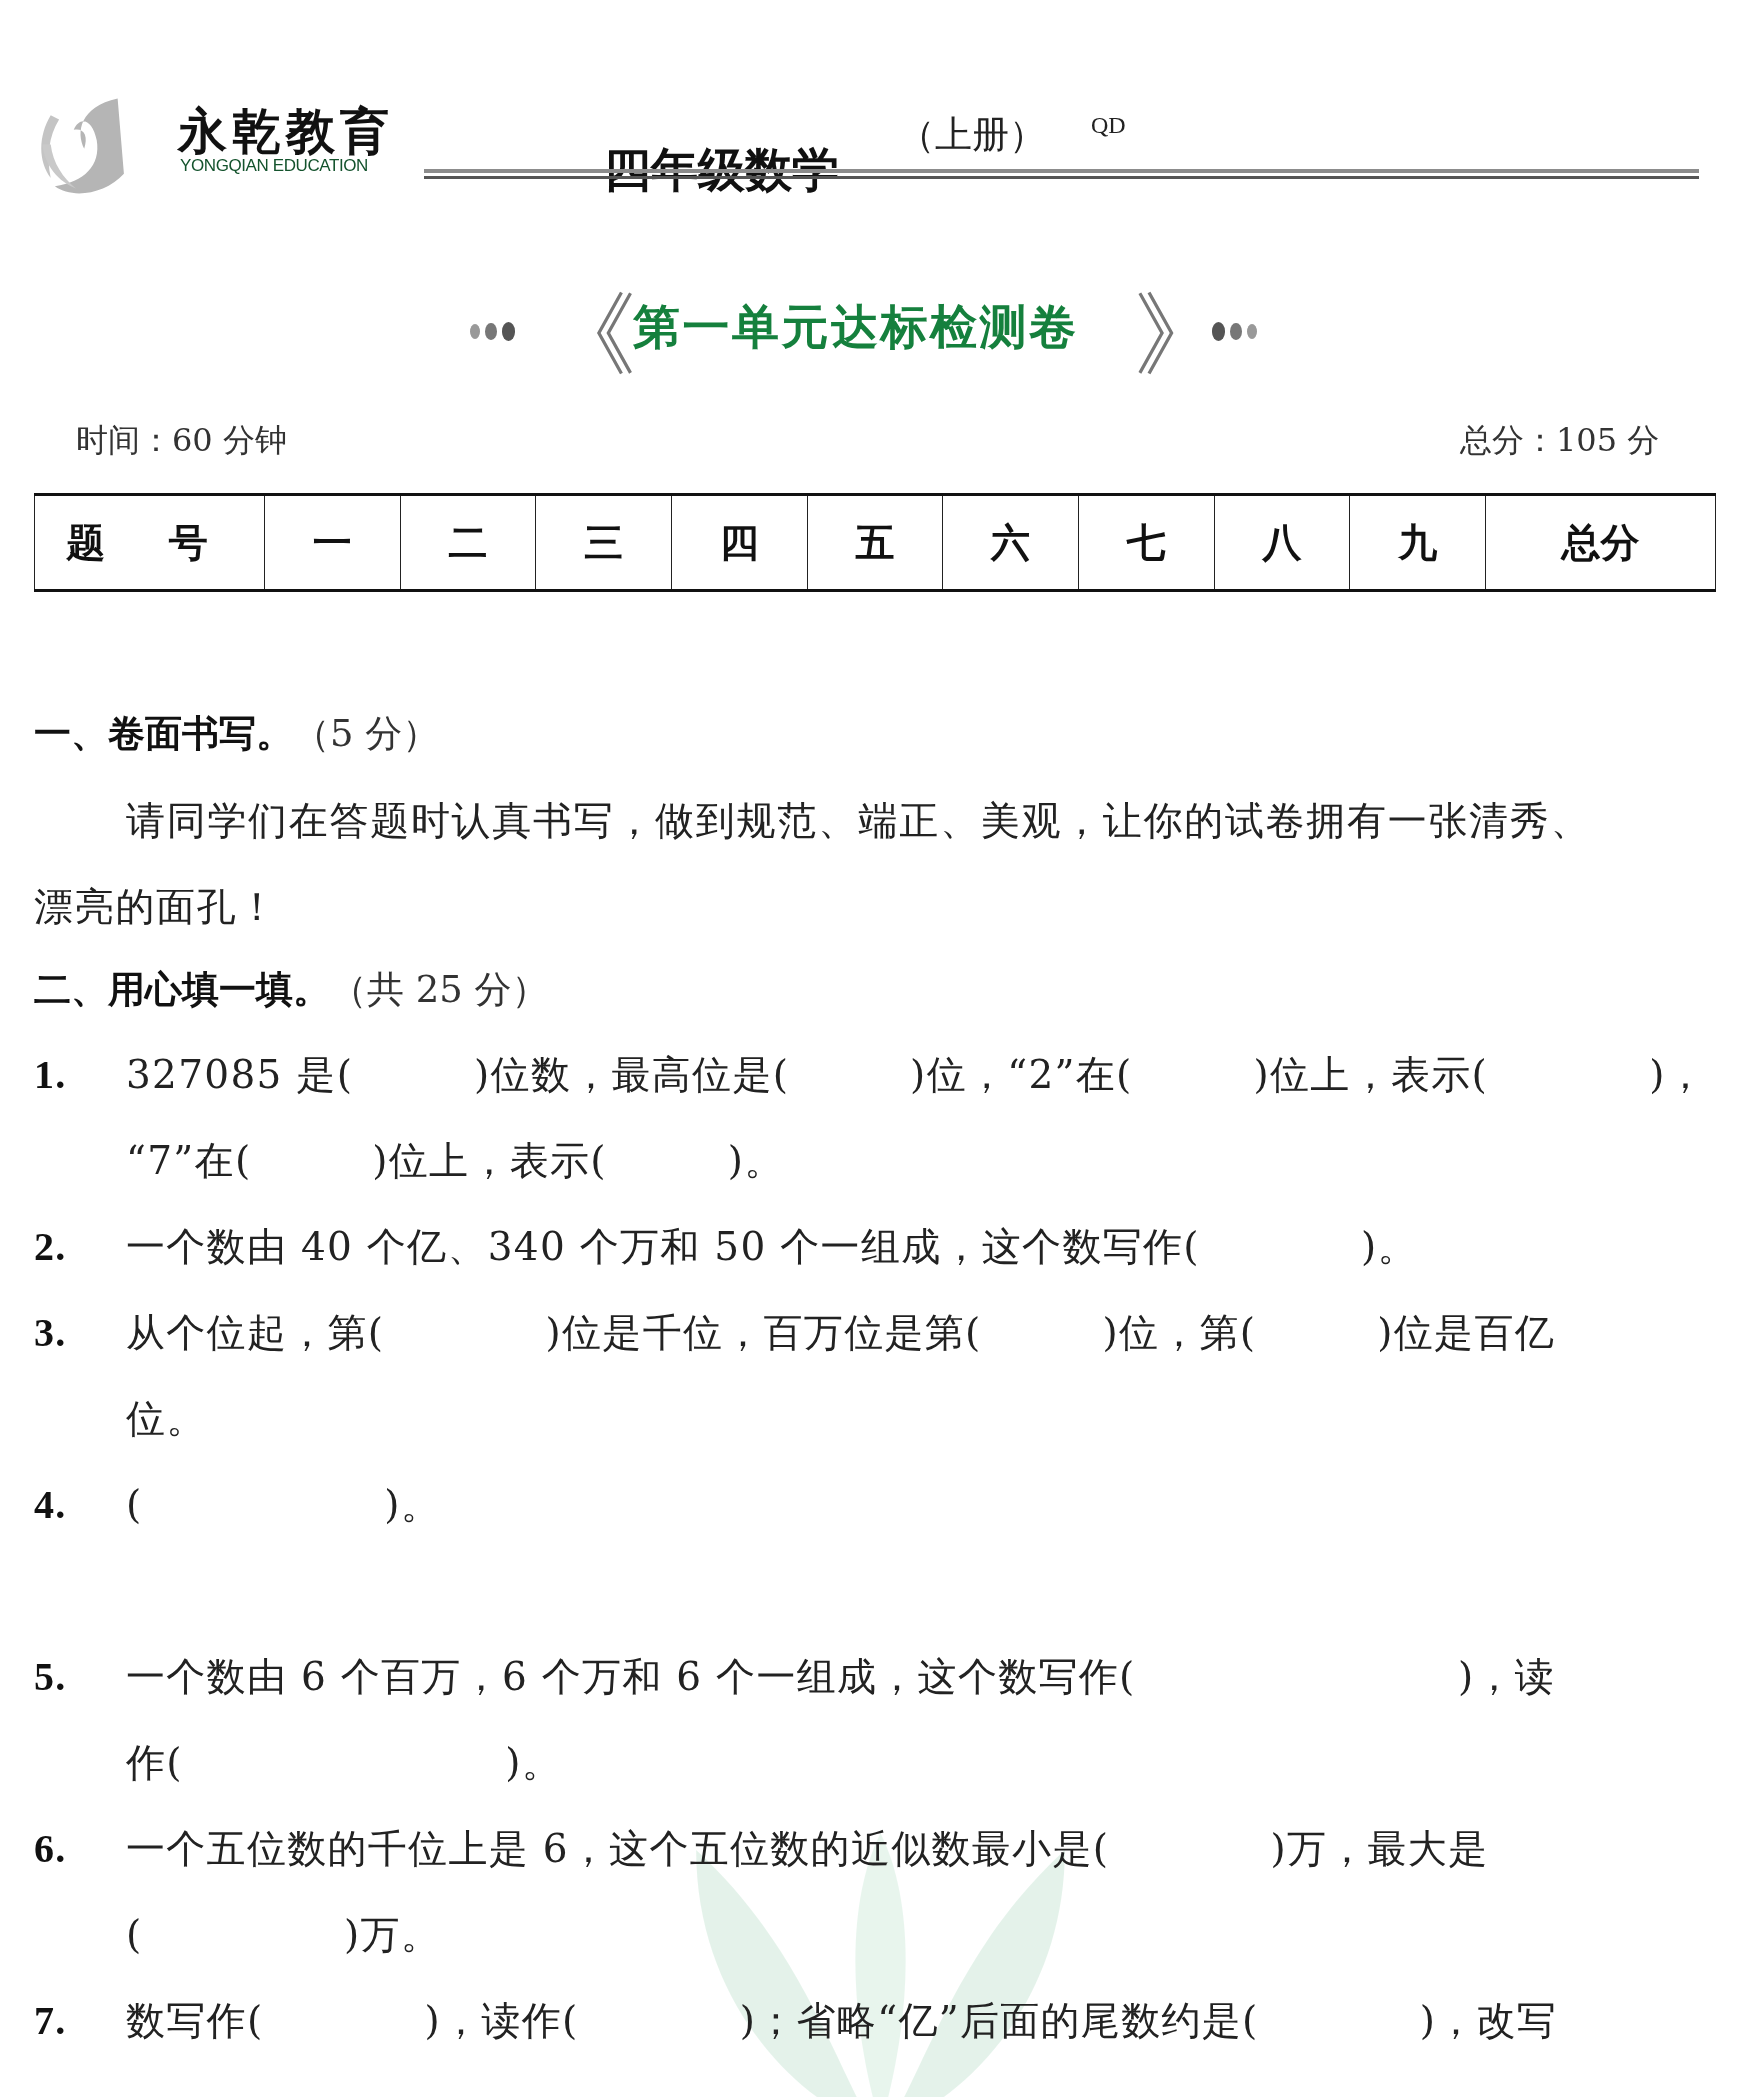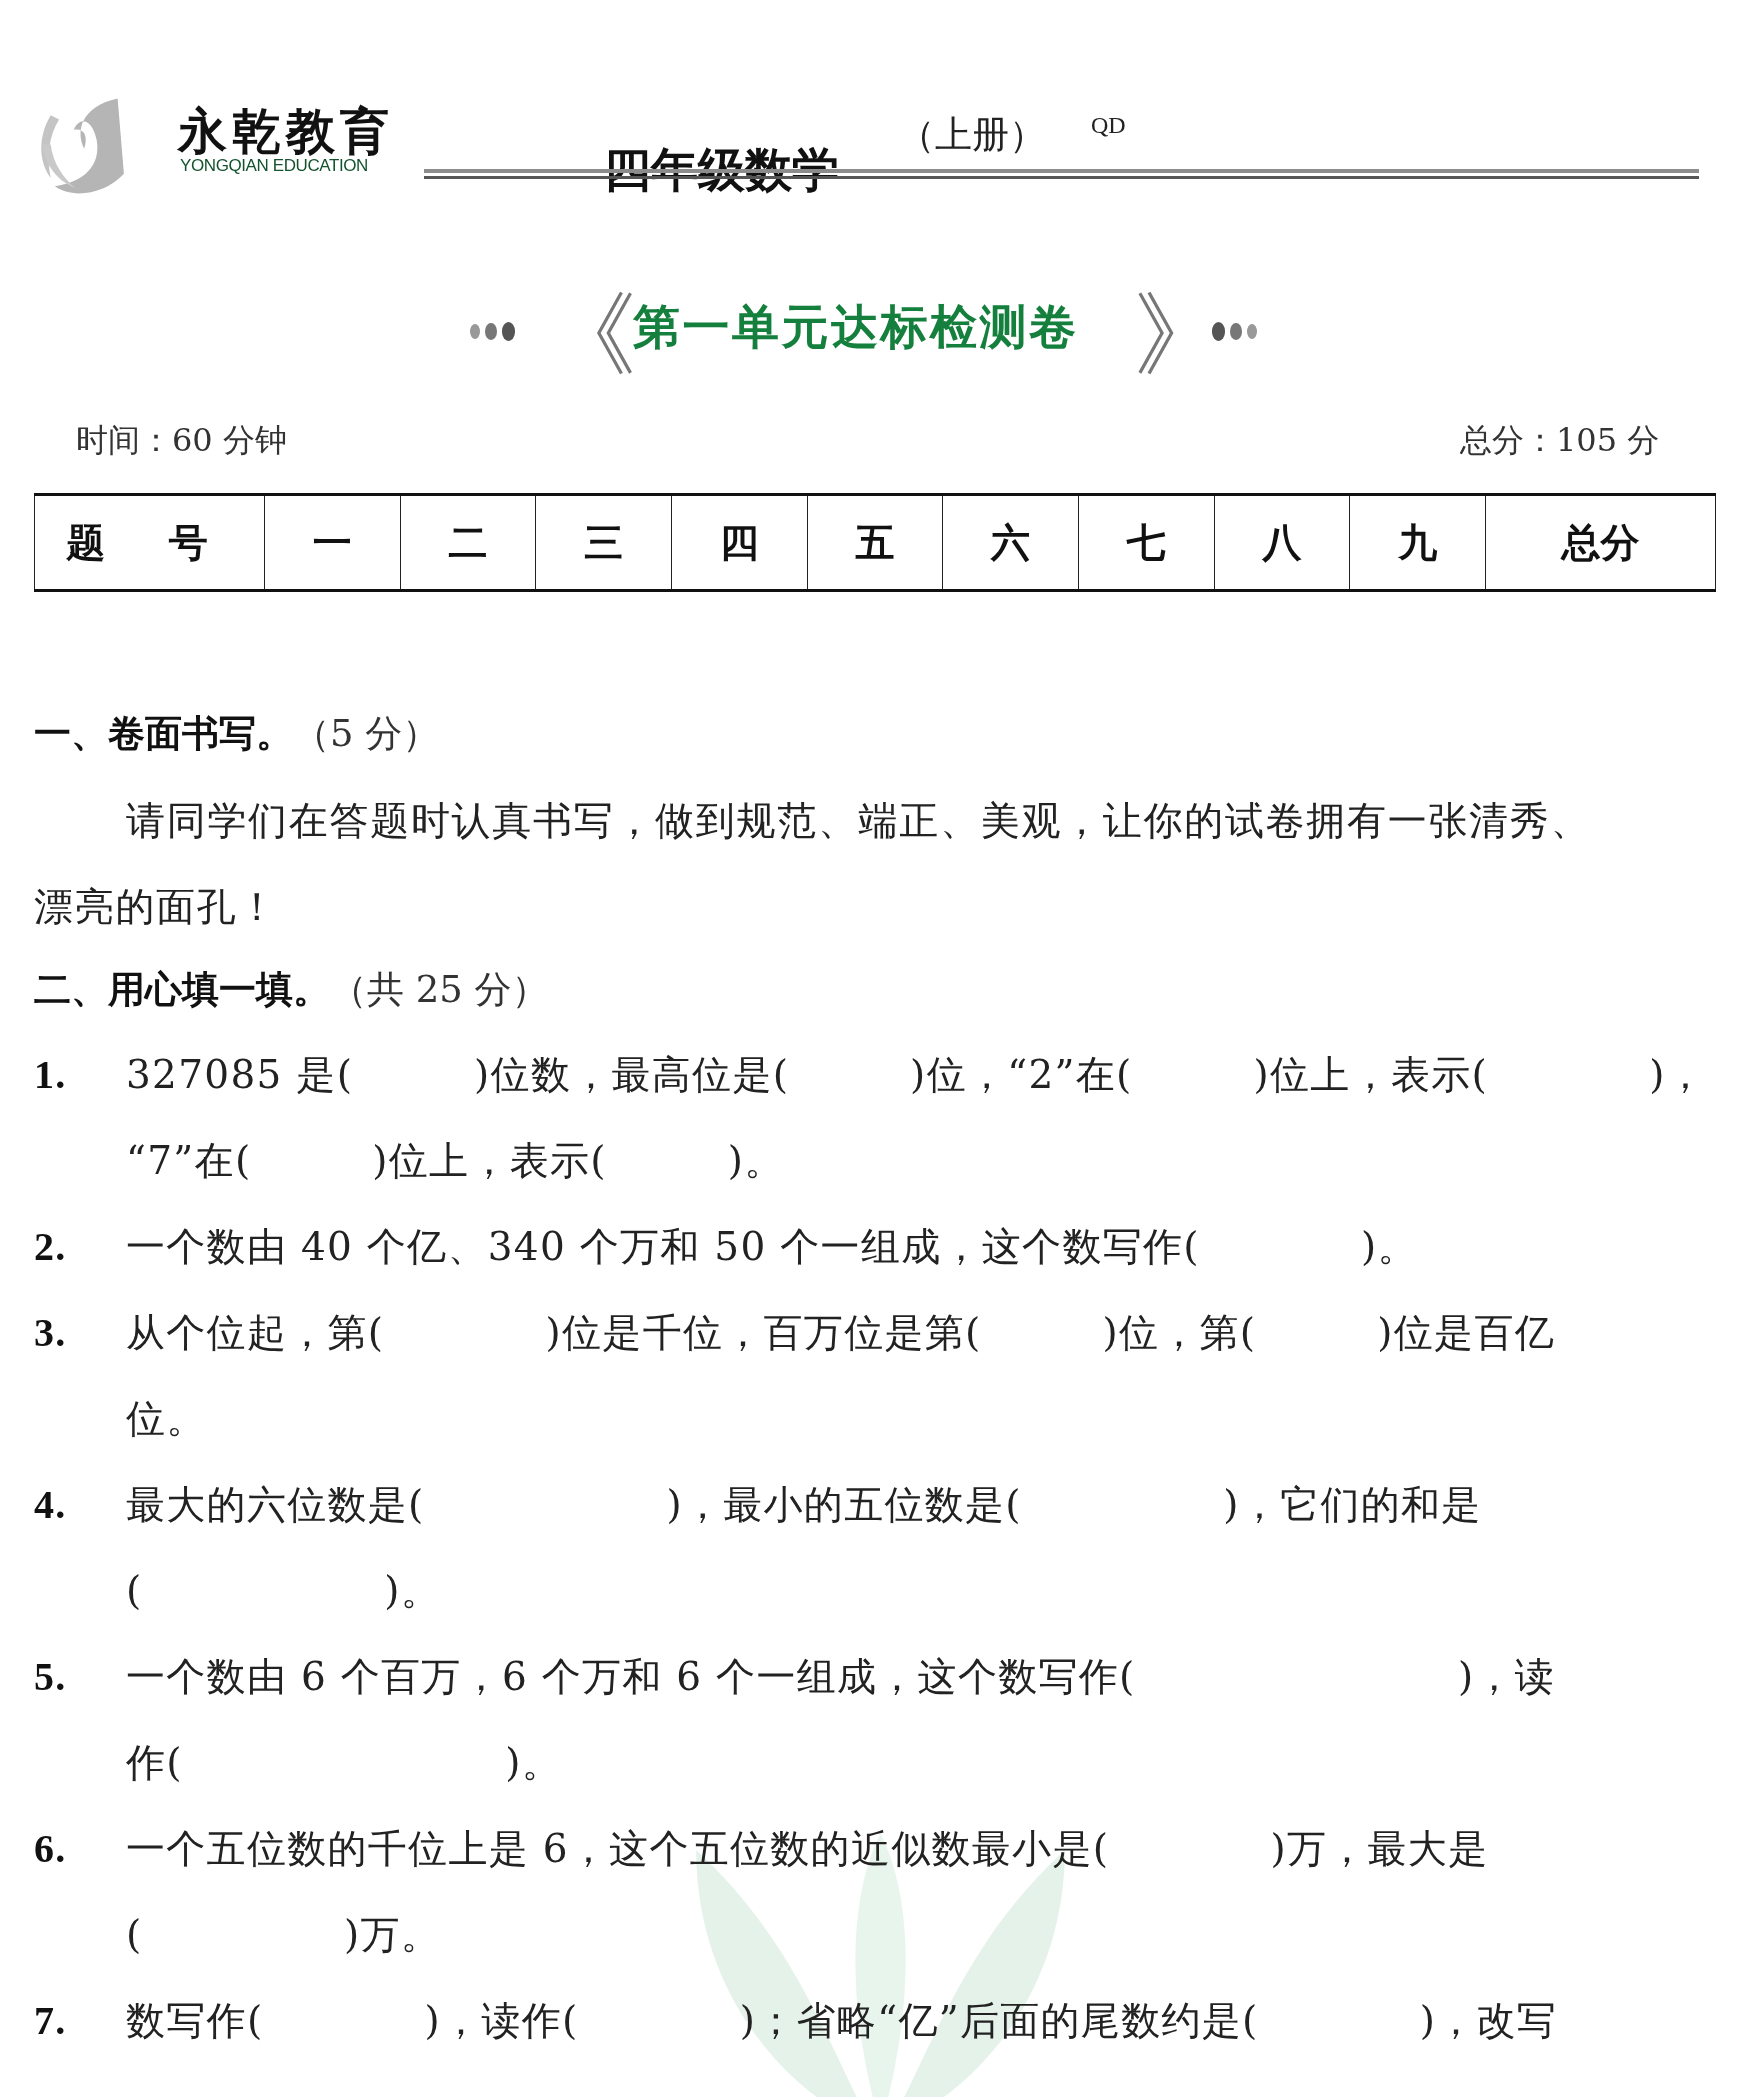--- a/index.html
+++ b/index.html
@@ -130,21 +130,20 @@
 </div>
 
 <div class="abs q" style="top:1290px">
   <span class="qnum">3.</span>
   <div>从个位起，第(　　　　)位是千位，百万位是第(　　　)位，第(　　　)位是百亿</div>
   <div>位。</div>
 </div>
 
 <div class="abs q" style="top:1462px">
   <span class="qnum">4.</span>
-  <div>最大的六位数是(　　　　　　)，最小的五位数是(　　　　　)，它们的和是</div>
   <div>(　　　　　　)。</div>
 </div>
 
 <div class="abs q" style="top:1634px">
   <span class="qnum">5.</span>
   <div>一个数由 6 个百万，6 个万和 6 个一组成，这个数写作(　　　　　　　　)，读</div>
   <div>作(　　　　　　　　)。</div>
 </div>
 
 <div class="abs q" style="top:1806px">

